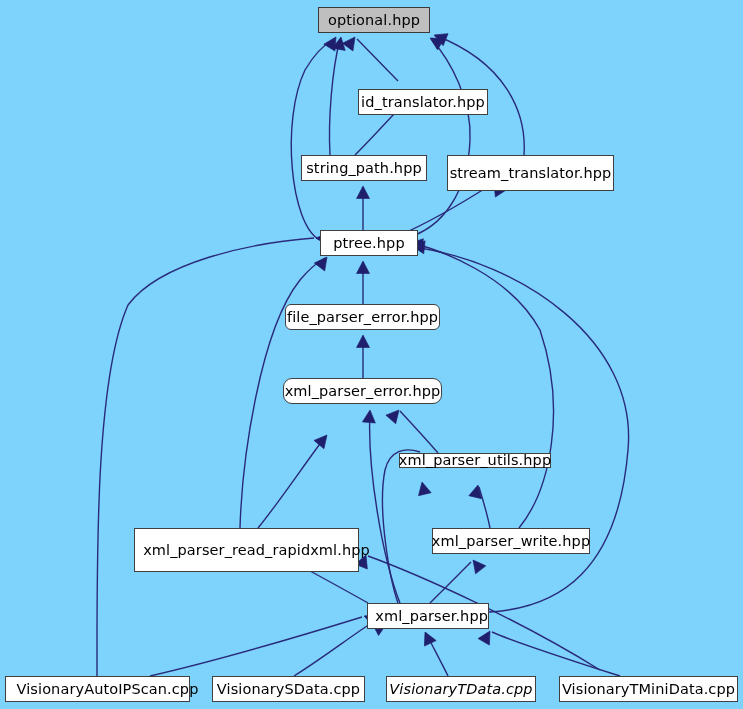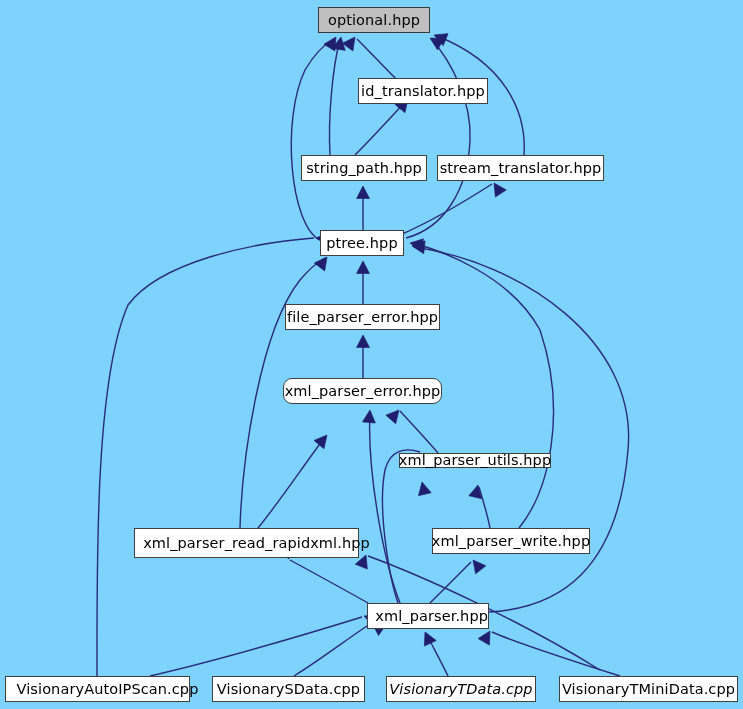--- a/index.html
+++ b/index.html
@@ -165,42 +165,42 @@
         </g>
         <g transform="translate(366,555) rotate(22)">
           <polygon points="0,0 -6.5,12.5 6.5,12.5" class="edge-arrow"></polygon>
         </g>
       </g>
   </svg>
   <div id="nodes-layer">
       <div class="node-box highlight" style="left: 318px; top: 7px; width: 112px; height: 26px;">
         <span class="node-label">optional.hpp</span>
       </div>
-      <div class="node-box" style="left: 358px; top: 78px; width: 130px; height: 26px;">
+      <div class="node-box" style="left: 358px; top: 89px; width: 130px; height: 26px;">
         <span class="node-label">id_translator.hpp</span>
       </div>
       <div class="node-box" style="left: 301px; top: 155px; width: 126px; height: 26px;">
         <span class="node-label">string_path.hpp</span>
       </div>
-      <div class="node-box" style="left: 437px; top: 155px; width: 167px; height: 26px;">
+      <div class="node-box" style="left: 447px; top: 155px; width: 167px; height: 36px;">
         <span class="node-label">stream_translator.hpp</span>
       </div>
-      <div class="node-box" style="left: 320px; top: 230px; width: 84px; height: 26px;">
+      <div class="node-box" style="left: 320px; top: 230px; width: 98px; height: 26px;">
         <span class="node-label">ptree.hpp</span>
       </div>
-      <div class="node-box" style="left: 285px; top: 304px; width: 155px; height: 26px;">
+      <div class="node-box" style="left: 285px; top: 304px; width: 155px; height: 26px; border-radius: 6px;">
         <span class="node-label">file_parser_error.hpp</span>
       </div>
       <div class="node-box" style="left: 283px; top: 378px; width: 159px; height: 26px; border-radius: 9px;">
         <span class="node-label">xml_parser_error.hpp</span>
       </div>
       <div class="node-box" style="left: 399px; top: 453px; width: 152px; height: 15px;">
         <span class="node-label">xml_parser_utils.hpp</span>
       </div>
-      <div class="node-box" style="left: 134px; top: 528px; width: 225px; height: 30px; padding-left: 20px;">
+      <div class="node-box" style="left: 134px; top: 528px; width: 225px; height: 44px; padding-left: 20px;">
         <span class="node-label">xml_parser_read_rapidxml.hpp</span>
       </div>
       <div class="node-box" style="left: 432px; top: 528px; width: 158px; height: 26px;">
         <span class="node-label">xml_parser_write.hpp</span>
       </div>
       <div class="node-box" style="left: 367px; top: 603px; width: 122px; height: 26px; justify-content: flex-end;">
         <span class="node-label">xml_parser.hpp</span>
       </div>
       <div class="node-box" style="left: 5px; top: 676px; width: 185px; height: 26px; padding-left: 20px;">
         <span class="node-label">VisionaryAutoIPScan.cpp</span>

